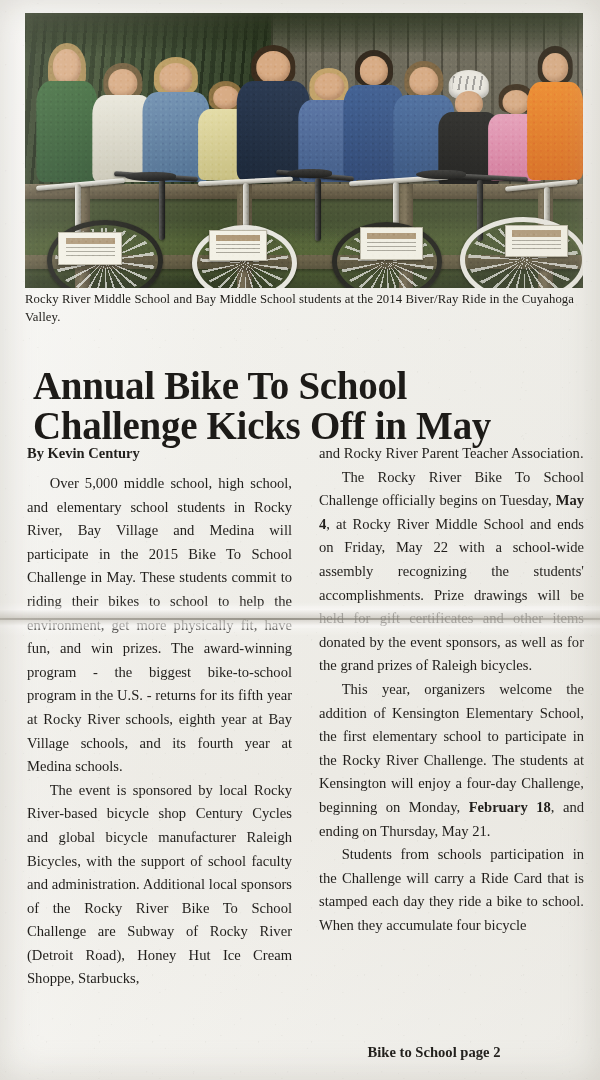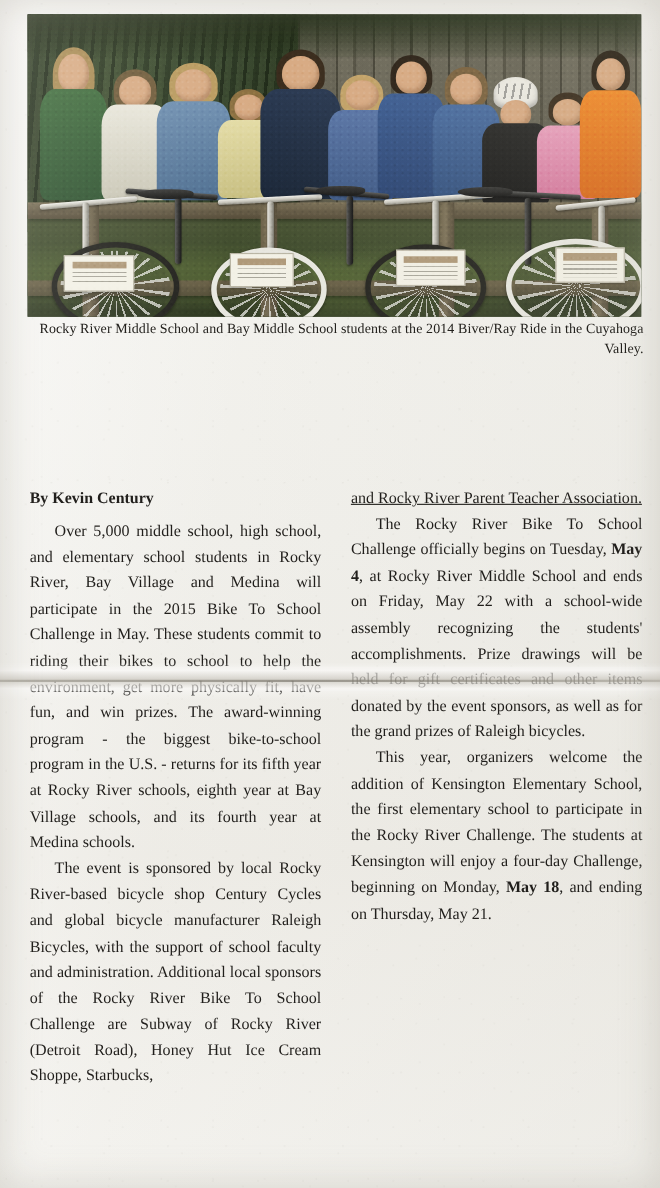--- a/index.html
+++ b/index.html
@@ -192,21 +192,20 @@
   
   .caption {
     position: absolute;
     left: 25px;
     top: 291px;
     width: 560px;
     font-size: 12.7px;
     line-height: 17.5px;
     color: #23211d;
     letter-spacing: .1px;
-    text-align: right;
   }
   .headline {
     position: absolute;
     left: 33px;
     top: 340px;
     width: 545px;
     font-family: "Liberation Serif", serif;
     font-weight: bold;
     font-size: 39px;
     line-height: 40px;
@@ -233,21 +232,21 @@
     top: 0;
     width: 265px;
     font-size: 14.6px;
     line-height: 23.6px;
     color: #201e1b;
     text-align: justify;
   }
   .col.left { left: 2px; }
   .col.right { left: 294px; top: -30px; }
   .col p { margin: 0; text-indent: 1.55em; }
-  .col p.noindent { text-indent: 0; text-decoration: underline; }
+  .col p.noindent { text-indent: 0; }
   .col b { font-weight: bold; }
   .jumpline {
     position: absolute;
     left: 294px;
     top: 1044px;
     width: 280px;
     text-align: center;
     font-size: 14.6px;
     font-weight: bold;
     color: #1f1d1a;
@@ -394,33 +393,36 @@
         <div class="ride-card" style="left:86%;top:50%;width:11%;height:24%;"></div>
       </div>
 
       <div class="photo-grain"></div>
       <div class="photo-haze"></div>
     </div>
   </div>
 
   <div class="caption">Rocky River Middle School and Bay Middle School students at the 2014 Biver/Ray Ride in the Cuyahoga Valley.</div>
 
+  <h1 class="headline">Annual Bike To School Challenge Kicks Off in May</h1>
 
   <div class="byline">By Kevin Century</div>
 
   <div class="columns">
     <div class="col left">
       <p>Over 5,000 middle school, high school, and elementary school students in Rocky River, Bay Village and Medina will participate in the 2015 Bike To School Challenge in May. These students commit to riding their bikes to school to help the environment, get more physically fit, have fun, and win prizes. The award-winning program - the biggest bike-to-school program in the U.S. - returns for its fifth year at Rocky River schools, eighth year at Bay Village schools, and its fourth year at Medina schools.</p>
       <p>The event is sponsored by local Rocky River-based bicycle shop Century Cycles and global bicycle manufacturer Raleigh Bicycles, with the support of school faculty and administration. Additional local sponsors of the Rocky River Bike To School Challenge are Subway of Rocky River (Detroit Road), Honey Hut Ice Cream Shoppe, Starbucks,</p>
     </div>
     <div class="col right">
       <p class="noindent">and Rocky River Parent Teacher Association.</p>
       <p><span>The Rocky River Bike To School Challenge officially begins on Tuesday, </span><b>May 4</b><span>, at Rocky River Middle School and ends on Friday, May 22 with a school-wide assembly recognizing the students' accomplishments. Prize drawings will be held for gift certificates and other items donated by the event sponsors, as well as for the grand prizes of Raleigh bicycles.</span></p>
-      <p><span>This year, organizers welcome the addition of Kensington Elementary School, the first elementary school to participate in the Rocky River Challenge. The students at Kensington will enjoy a four-day Challenge, beginning on Monday, </span><b>May 18</b><span>, and ending on Thursday, May 21.</span></p>
+      <p><span>This year, organizers welcome the addition of Kensington Elementary School, the first elementary school to participate in the Rocky River Challenge. The students at Kensington will enjoy a four-day Challenge, beginning on Monday, </span><b>February 18</b><span>, and ending on Thursday, May 21.</span></p>
+      <p>Students from schools participation in the Challenge will carry a Ride Card that is stamped each day they ride a bike to school. When they accumulate four bicycle</p>
     </div>
   </div>
 
+  <div class="jumpline">Bike to School page 2</div>
 
   <div class="fade-strip"></div>
   <div class="crease"></div>
   <div class="crease-line"></div>
   <div class="edge-shadow"></div>
 </div>
 
 </body></html>

